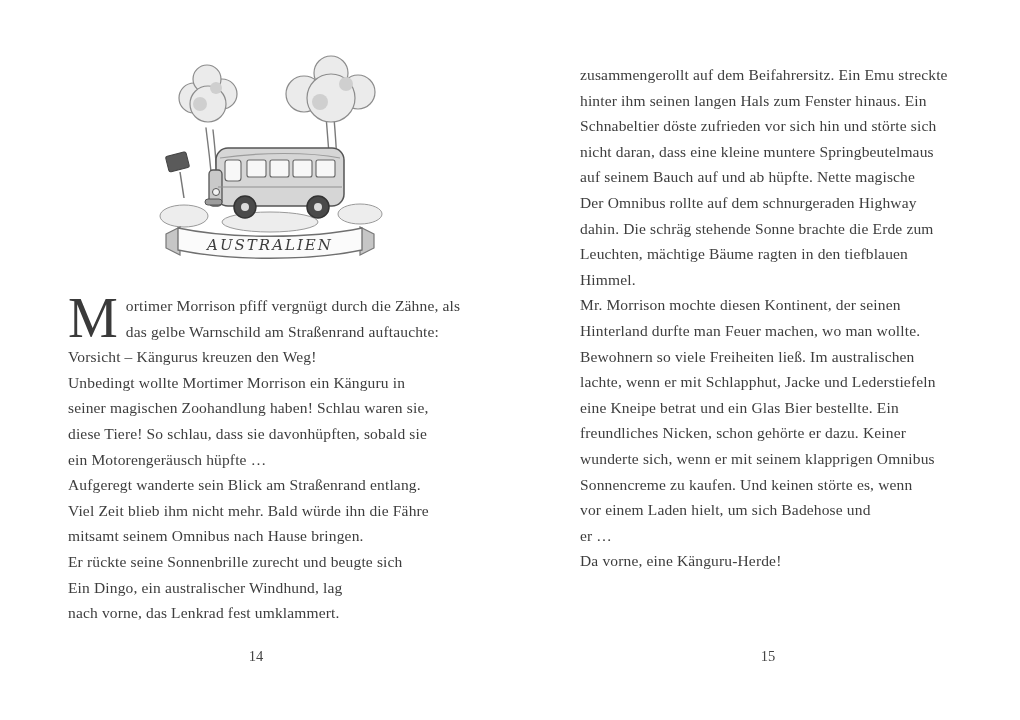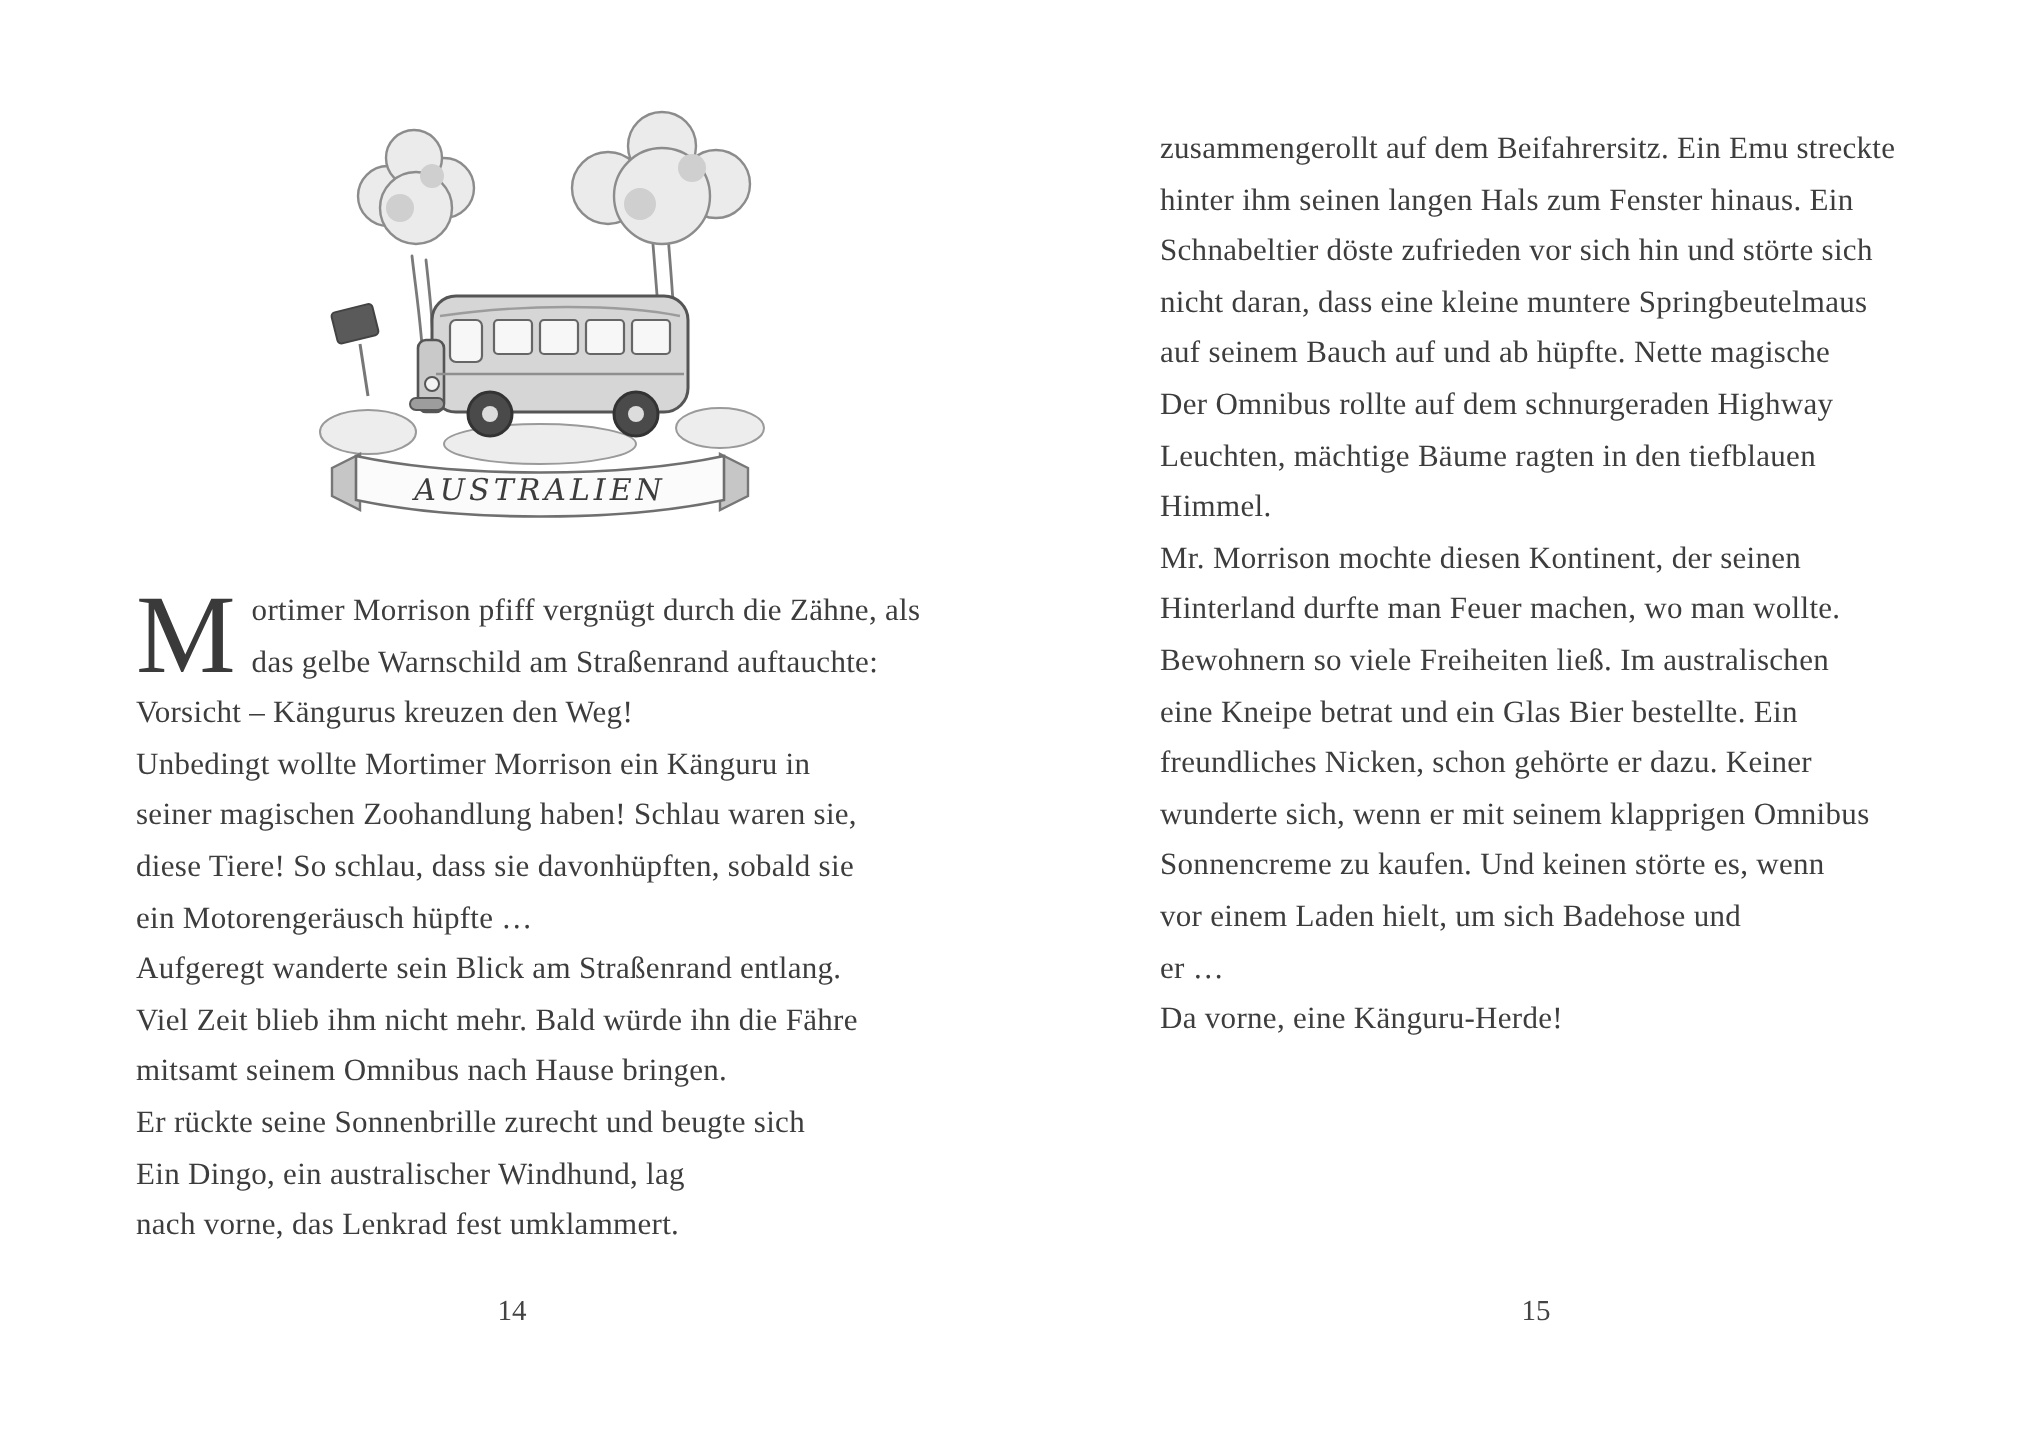--- a/index.html
+++ b/index.html
@@ -147,25 +147,27 @@
 
 <div class="page right">
   <div class="body-text">
     <div class="lines">
         <div class="line">zusammengerollt auf dem Beifahrersitz. Ein Emu streckte</div>
         <div class="line">hinter ihm seinen langen Hals zum Fenster hinaus. Ein</div>
         <div class="line">Schnabeltier döste zufrieden vor sich hin und störte sich</div>
         <div class="line">nicht daran, dass eine kleine muntere Springbeutelmaus</div>
         <div class="line">auf seinem Bauch auf und ab hüpfte. Nette magische</div>
         <div class="line">Der Omnibus rollte auf dem schnurgeraden Highway</div>
+        <div class="line">dahin. Die schräg stehende Sonne brachte die Erde zum</div>
         <div class="line">Leuchten, mächtige Bäume ragten in den tiefblauen</div>
         <div class="line">Himmel.</div>
         <div class="line">Mr. Morrison mochte diesen Kontinent, der seinen</div>
         <div class="line">Hinterland durfte man Feuer machen, wo man wollte.</div>
         <div class="line">Bewohnern so viele Freiheiten ließ. Im australischen</div>
+        <div class="line">lachte, wenn er mit Schlapphut, Jacke und Lederstiefeln</div>
         <div class="line">eine Kneipe betrat und ein Glas Bier bestellte. Ein</div>
         <div class="line">freundliches Nicken, schon gehörte er dazu. Keiner</div>
         <div class="line">wunderte sich, wenn er mit seinem klapprigen Omnibus</div>
         <div class="line">Sonnencreme zu kaufen. Und keinen störte es, wenn</div>
         <div class="line">vor einem Laden hielt, um sich Badehose und</div>
         <div class="line">er …</div>
         <div class="line">Da vorne, eine Känguru-Herde!</div>
       </div>
   </div>
   <div class="page-number">15</div>

